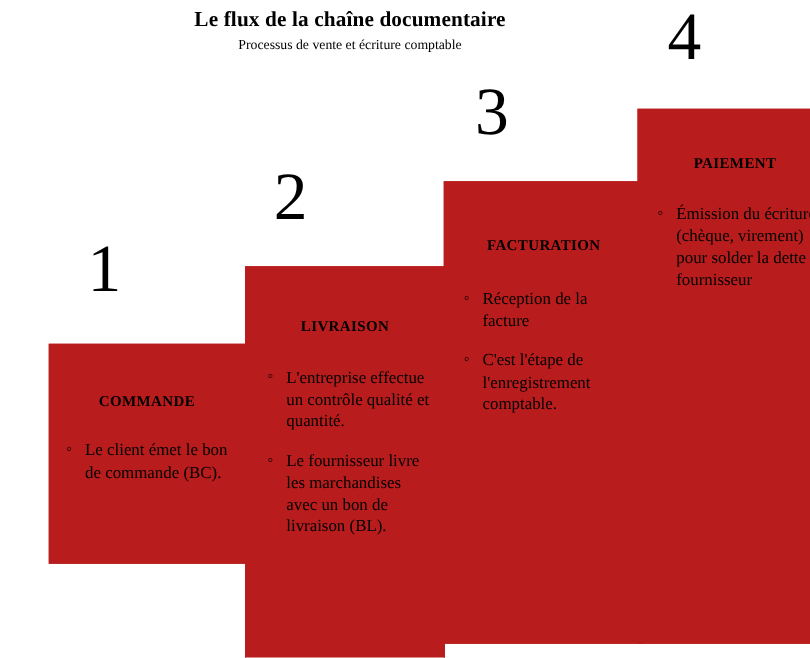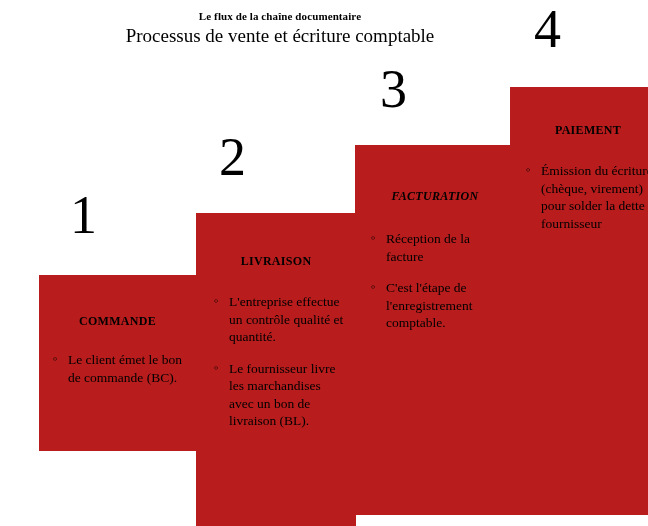--- a/index.html
+++ b/index.html
@@ -20,27 +20,27 @@
     height: 526px;
   }
   .title-block {
     position: absolute;
     left: 0;
     top: 6px;
     width: 560px;
     text-align: center;
   }
   .title-main {
-    font-size: 11px;
+    font-size: 17px;
     font-weight: bold;
     line-height: 20px;
     letter-spacing: 0.1px;
   }
   .title-sub {
-    font-size: 19px;
+    font-size: 11px;
     line-height: 20px;
   }
   .step {
     position: absolute;
     border: 1px solid #b91c1c;
     background: #b91c1c;
     box-sizing: border-box;
     margin-left: 29px;
   }
   .step-heading {
@@ -80,21 +80,21 @@
   
   #step-1 { left: 10px;  top: 275px; width: 157px; height: 176px; }
   #step-1 .step-heading { margin-top: 38px; }
   #step-1 .bullets { margin-top: 22px; padding: 0 10px 0 12px; }
 
   #step-2 { left: 167px; top: 213px; width: 160px; height: 338px; }
   #step-2 .step-heading { margin-top: 40px; }
   #step-2 .bullets { margin-top: 24px; padding: 0 10px 0 16px; }
 
   #step-3 { left: 326px; top: 145px; width: 160px; height: 370px; }
-  #step-3 .step-heading { margin-top: 43px; font-style: italic; }
+  #step-3 .step-heading { margin-top: 43px; }
   #step-3 .bullets { margin-top: 26px; padding: 0 8px 0 14px; }
 
   #step-4 { left: 481px; top: 87px; width: 156px; height: 428px; }
   #step-4 .step-heading { margin-top: 35px; }
   #step-4 .bullets { margin-top: 24px; padding: 0 8px 0 14px; }
 
   #num-1 { left: 70px;  top: 188px; }
   #num-2 { left: 219px; top: 130px; }
   #num-3 { left: 380px; top: 62px; }
   #num-4 { left: 534px; top: 2px; }

